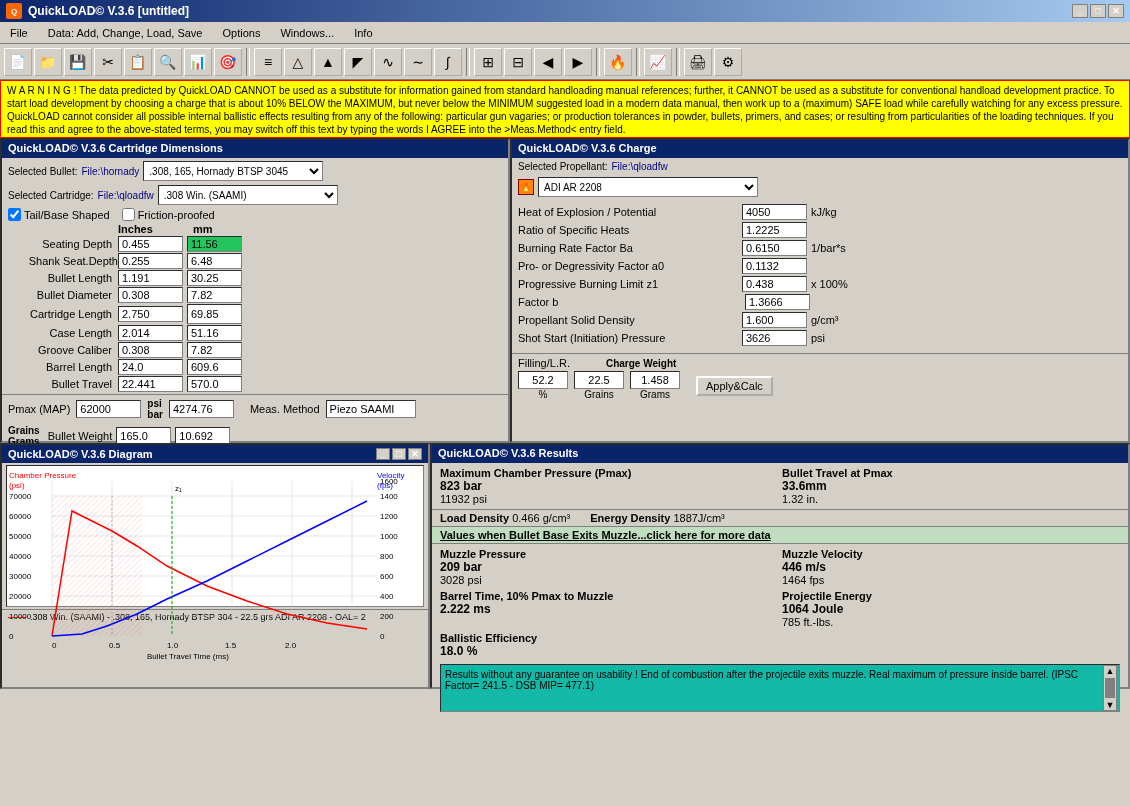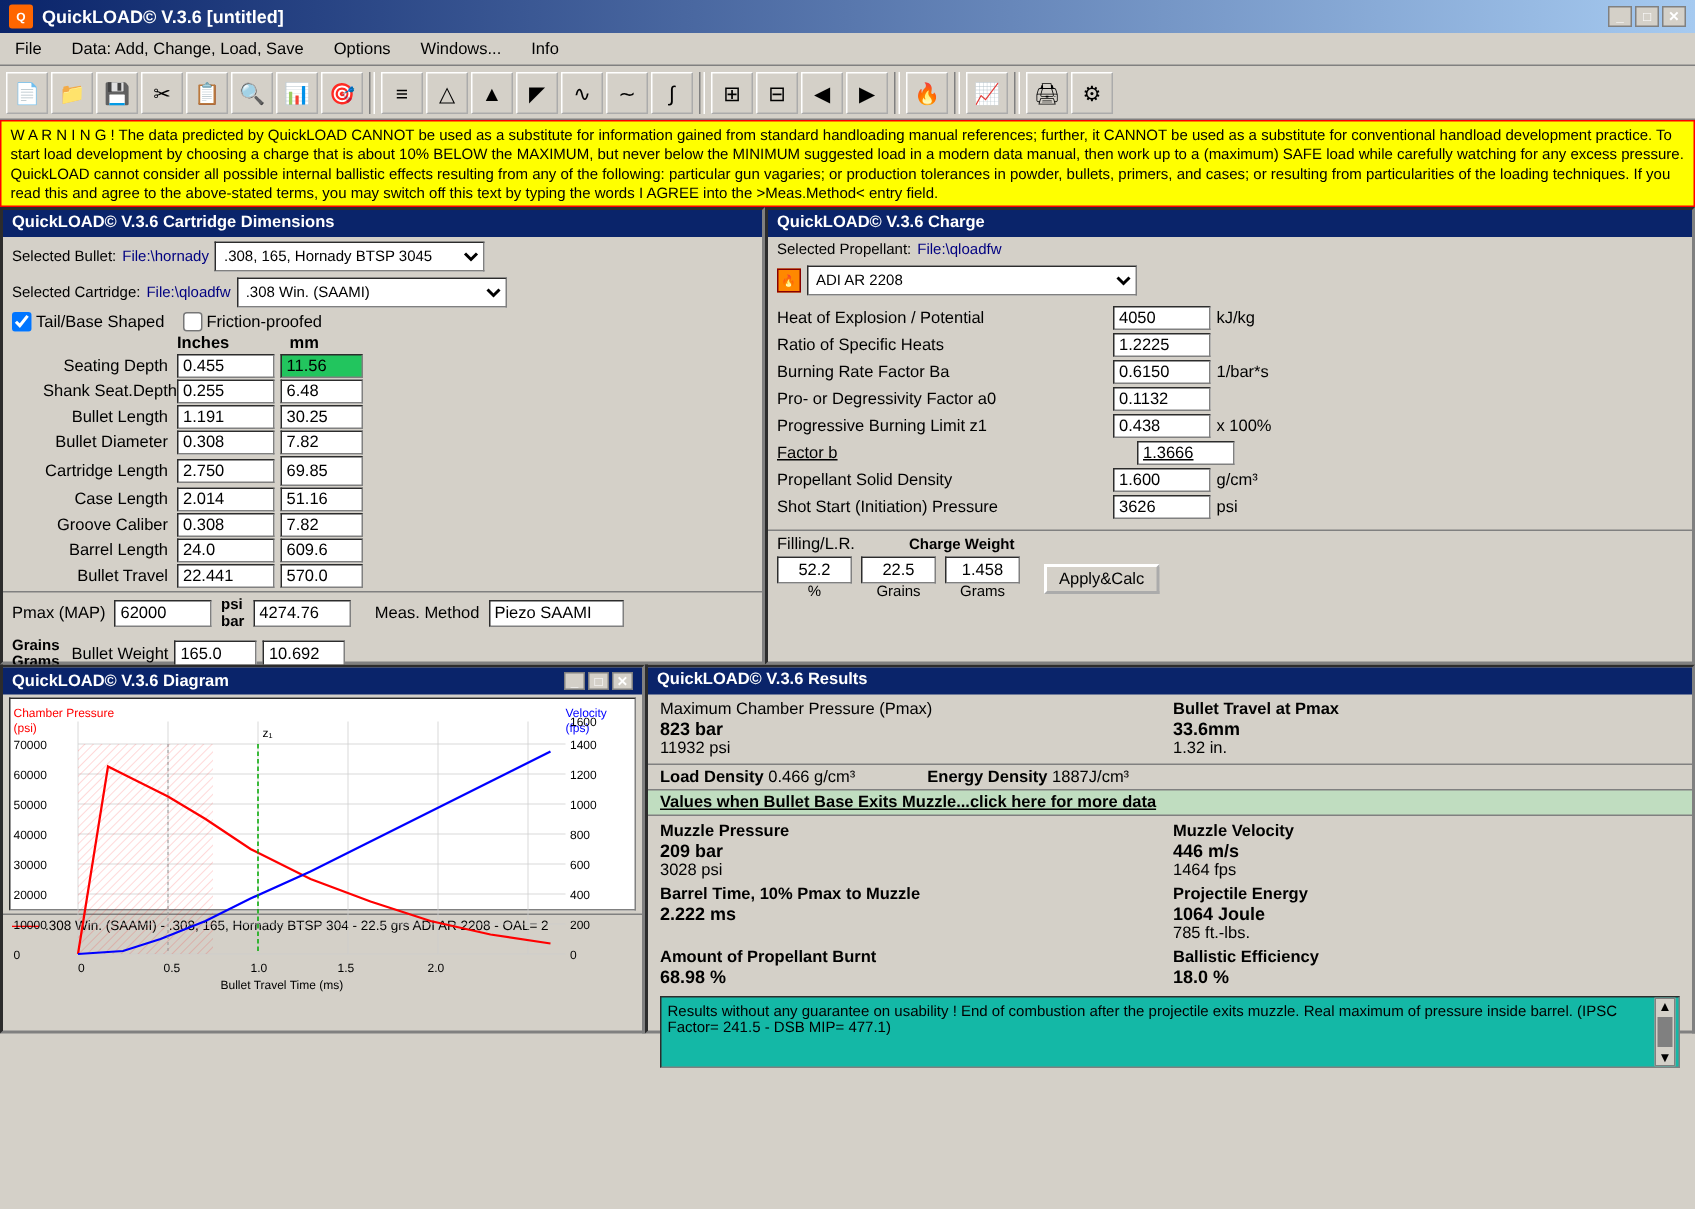--- a/index.html
+++ b/index.html
@@ -289,21 +289,21 @@
           <div style="display: flex; align-items: center; margin-bottom: 2px; gap: 4px;">
     <span style="font-size:11px; min-width:220px;">Pro- or Degressivity Factor  a0</span>
     <input type="text" style="width: 65px; border: 1px inset rgb(128, 128, 128); background: white; height: 16px; font-size: 11px; padding: 1px 3px;" value="0.1132">
     <span style="font-size:11px;"></span>
   </div>
           <div style="display: flex; align-items: center; margin-bottom: 2px; gap: 4px;">
     <span style="font-size:11px; min-width:220px;">Progressive Burning Limit z1</span>
     <input type="text" style="width: 65px; border: 1px inset rgb(128, 128, 128); background: white; height: 16px; font-size: 11px; padding: 1px 3px;" value="0.438">
     <span style="font-size:11px;">x 100%</span>
   </div>
-          <div style="display: flex; align-items: center; margin-bottom: 2px; gap: 20px; text-decoration: underline;">
+          <div style="display: flex; align-items: center; margin-bottom: 2px; gap: 7px;">
     <span style="font-size:11px; min-width:220px;">Factor  b</span>
     <input type="text" style="width: 65px; border: 1px inset rgb(128, 128, 128); background: white; height: 16px; font-size: 11px; padding: 1px 3px;" value="1.3666">
     <span style="font-size:11px;"></span>
   </div>
           <div style="display: flex; align-items: center; margin-bottom: 2px; gap: 4px;">
     <span style="font-size:11px; min-width:220px;">Propellant Solid Density</span>
     <input type="text" style="width: 65px; border: 1px inset rgb(128, 128, 128); background: white; height: 16px; font-size: 11px; padding: 1px 3px;" value="1.600">
     <span style="font-size:11px;">g/cm³</span>
   </div>
           <div style="display: flex; align-items: center; margin-bottom: 2px; gap: 4px;">
@@ -424,34 +424,34 @@
       </div>
     </div>
 
     <div class="panel" style="flex:1; border: 2px inset #808080;">
       <div class="panel-header">
         <span>QuickLOAD© V.3.6 Results</span>
       </div>
 
       <div style="display:grid; grid-template-columns:1fr 1fr; padding:4px 8px; gap:4px;">
         <div>
-          <div style="font-size:11px; font-weight:normal;">Maximum Chamber Pressure (Pmax)</div>
+          <div style="font-size:11px; font-weight:bold;">Maximum Chamber Pressure (Pmax)</div>
           <div style="font-size:12px; font-weight:bold;">823 bar</div>
           <div style="font-size:11px;">11932 psi</div>
         </div>
         <div>
           <div style="font-size:11px; font-weight:bold;">Bullet Travel at Pmax</div>
           <div style="font-size:12px; font-weight:bold;">33.6mm</div>
           <div style="font-size:11px;">1.32 in.</div>
         </div>
       </div>
 
       <div style="display:flex; padding:2px 8px; gap:20px; border-top:1px solid #808080;">
         <span><span style="font-weight:bold; font-size:11px;">Load Density</span> <span style="font-size:11px;">0.466 g/cm³</span></span>
-        <span><span style="font-weight:bold; font-size:11px;margin-left:28px;">Energy Density</span> <span style="font-size:11px;">1887J/cm³</span></span>
+        <span><span style="font-weight:bold; font-size:11px;">Energy Density</span> <span style="font-size:11px;">1887J/cm³</span></span>
       </div>
 
       <div style="padding:2px 8px; background:#c0ddc0; border-top:1px solid #808080; border-bottom:1px solid #808080;">
         <span class="click-link">Values when Bullet Base Exits Muzzle...click here for more data</span>
       </div>
 
       <div style="display:grid; grid-template-columns:1fr 1fr; padding:4px 8px; gap:4px;">
         <div>
           <div style="font-size:11px; font-weight:bold;">Muzzle Pressure</div>
           <div style="font-size:12px; font-weight:bold;">209 bar</div>
@@ -463,24 +463,20 @@
           <div style="font-size:11px;">1464 fps</div>
         </div>
         <div>
           <div style="font-size:11px; font-weight:bold;">Barrel Time, 10% Pmax to Muzzle</div>
           <div style="font-size:12px; font-weight:bold;">2.222 ms</div>
         </div>
         <div>
           <div style="font-size:11px; font-weight:bold;">Projectile Energy</div>
           <div style="font-size:12px; font-weight:bold;">1064 Joule</div>
           <div style="font-size:11px;">785 ft.-lbs.</div>
-        </div>
-        <div>
-          <div style="font-size:11px; font-weight:bold;">Amount of Propellant Burnt</div>
-          <div style="font-size:12px; font-weight:bold;">68.98 %</div>
         </div>
         <div>
           <div style="font-size:11px; font-weight:bold;">Ballistic Efficiency</div>
           <div style="font-size:12px; font-weight:bold;">18.0 %</div>
         </div>
       </div>
 
       <div style="margin:2px 8px; background:#14b8a6; border:1px inset #808080; padding:4px; font-size:10px; height:48px; overflow:hidden; position:relative;">
         <span>Results without any guarantee on usability !  End of combustion after the projectile exits muzzle.  Real maximum of pressure inside barrel.  (IPSC Factor= 241.5 - DSB MIP= 477.1)</span>
         <div style="position:absolute; right:2px; top:0; bottom:0; width:14px; background:#d4d0c8; border:1px solid #808080; display:flex; flex-direction:column; justify-content:space-between;">

